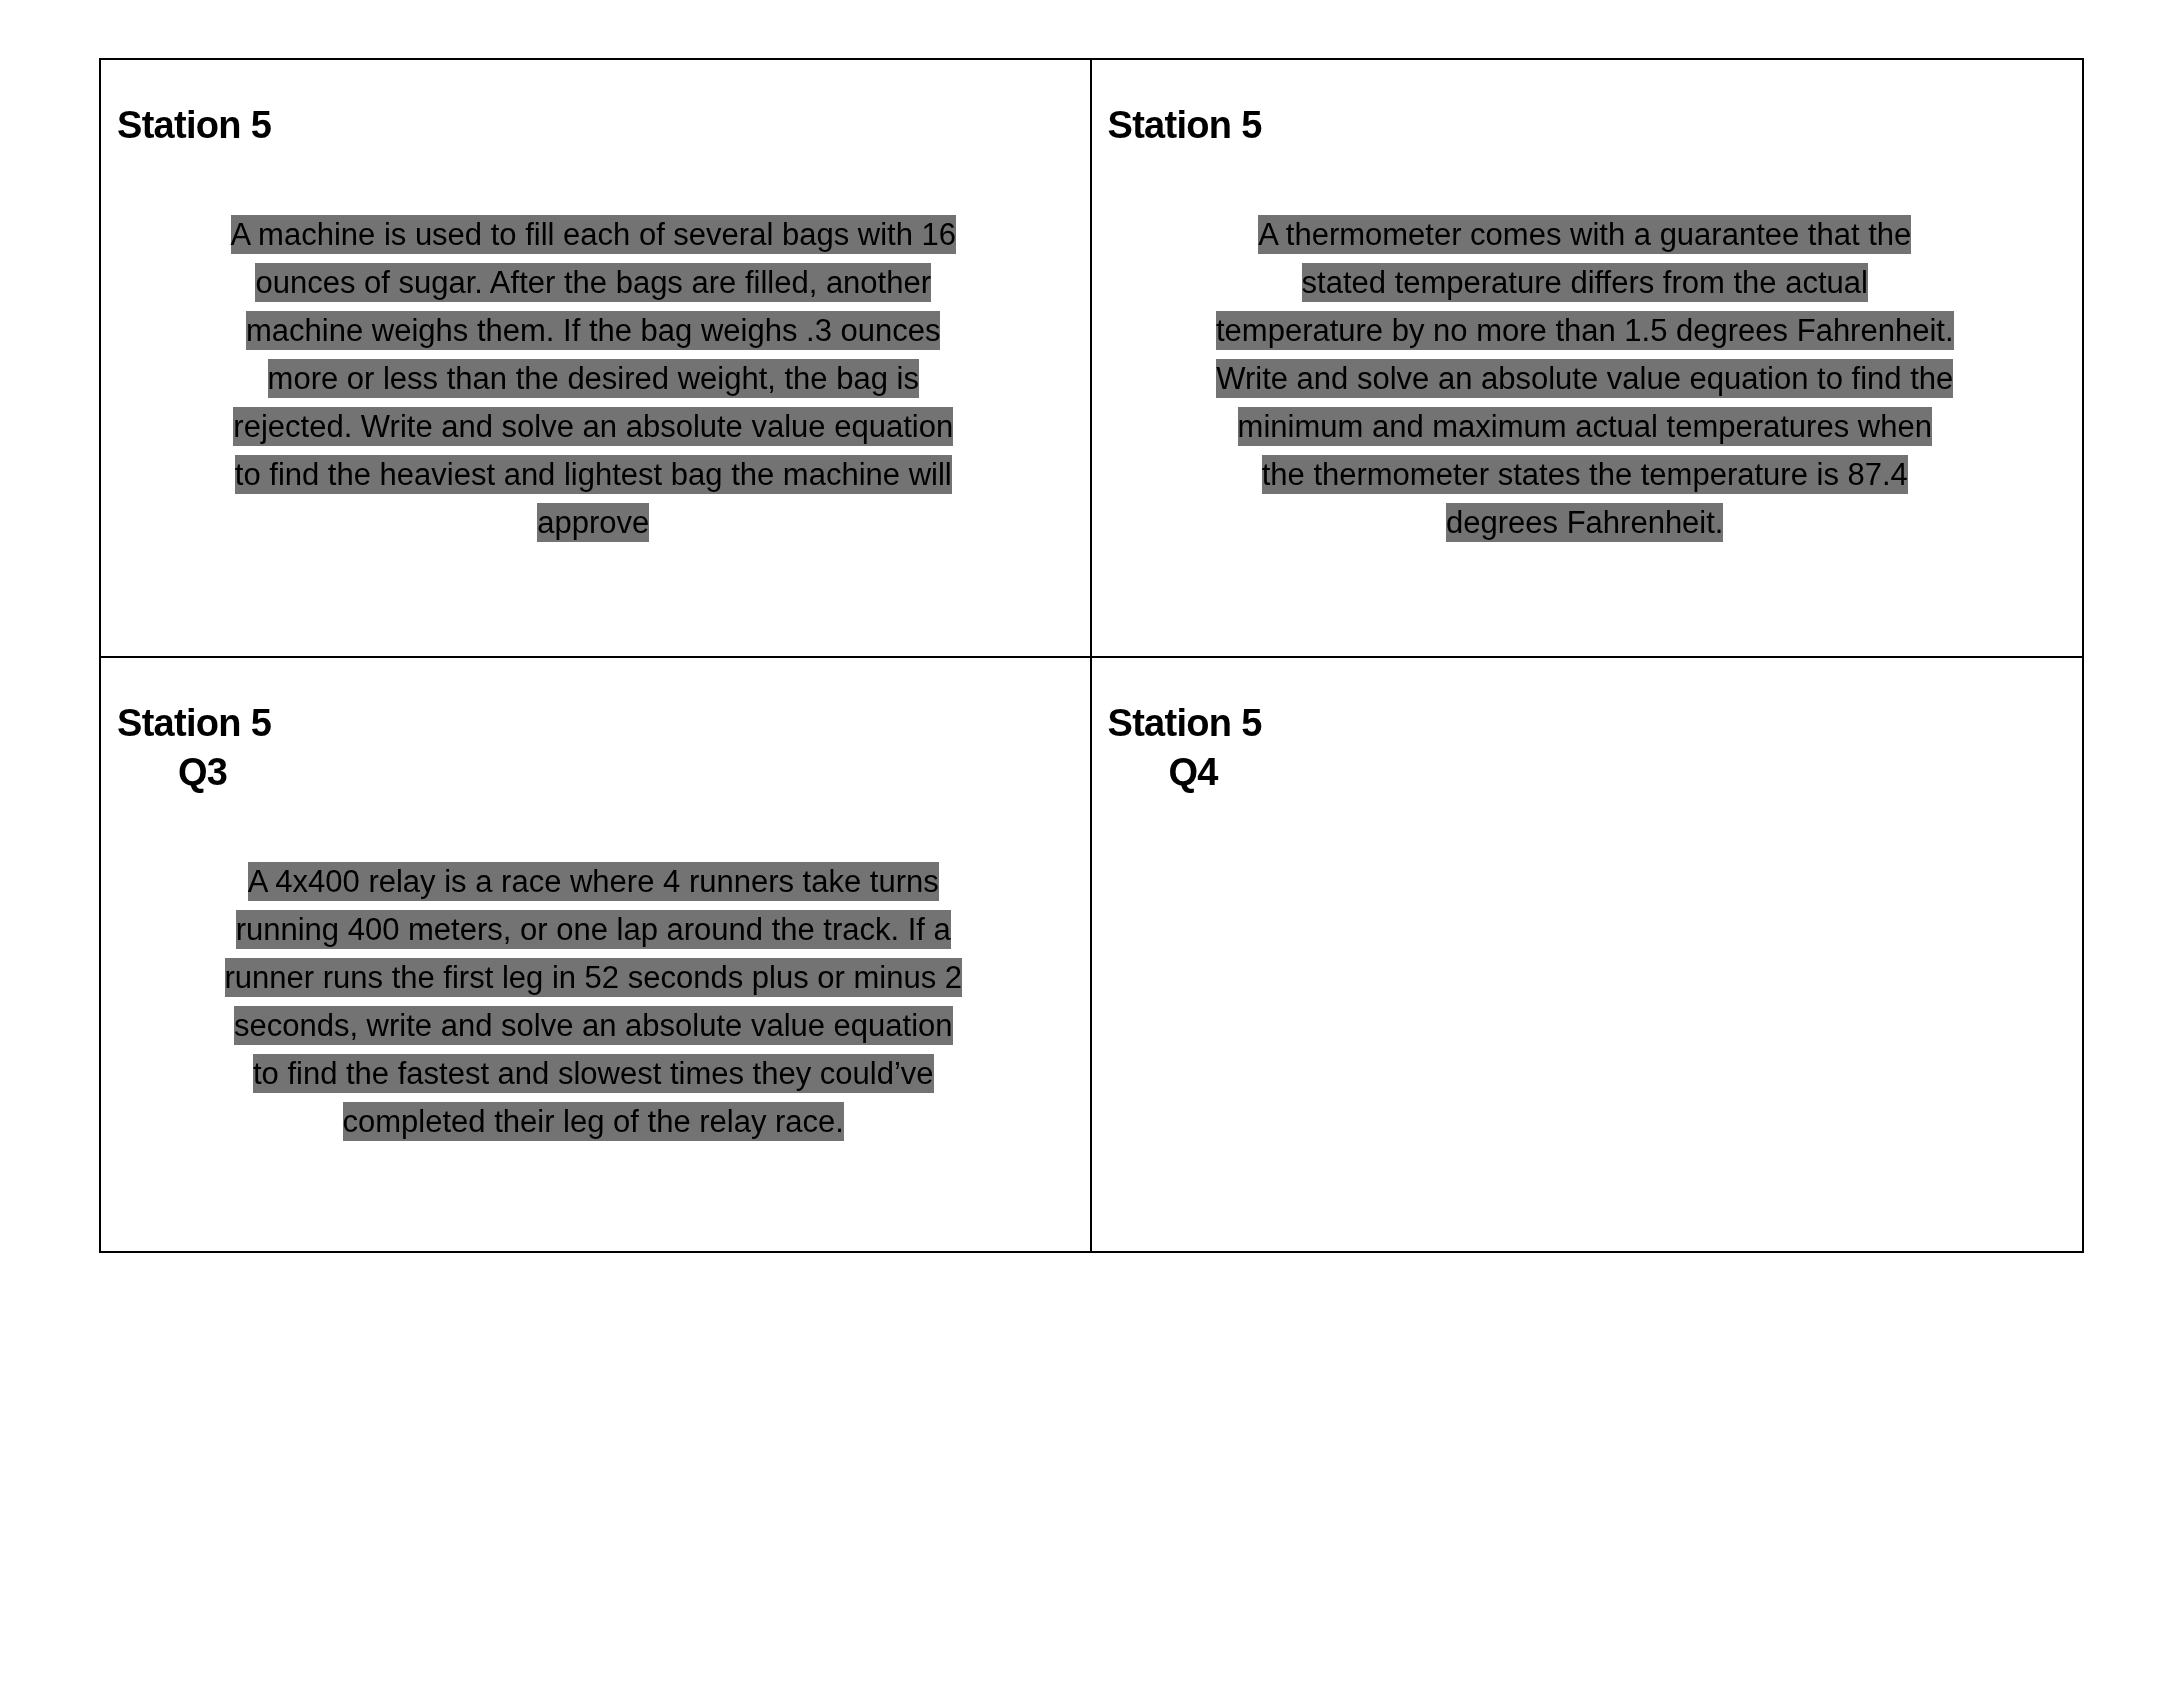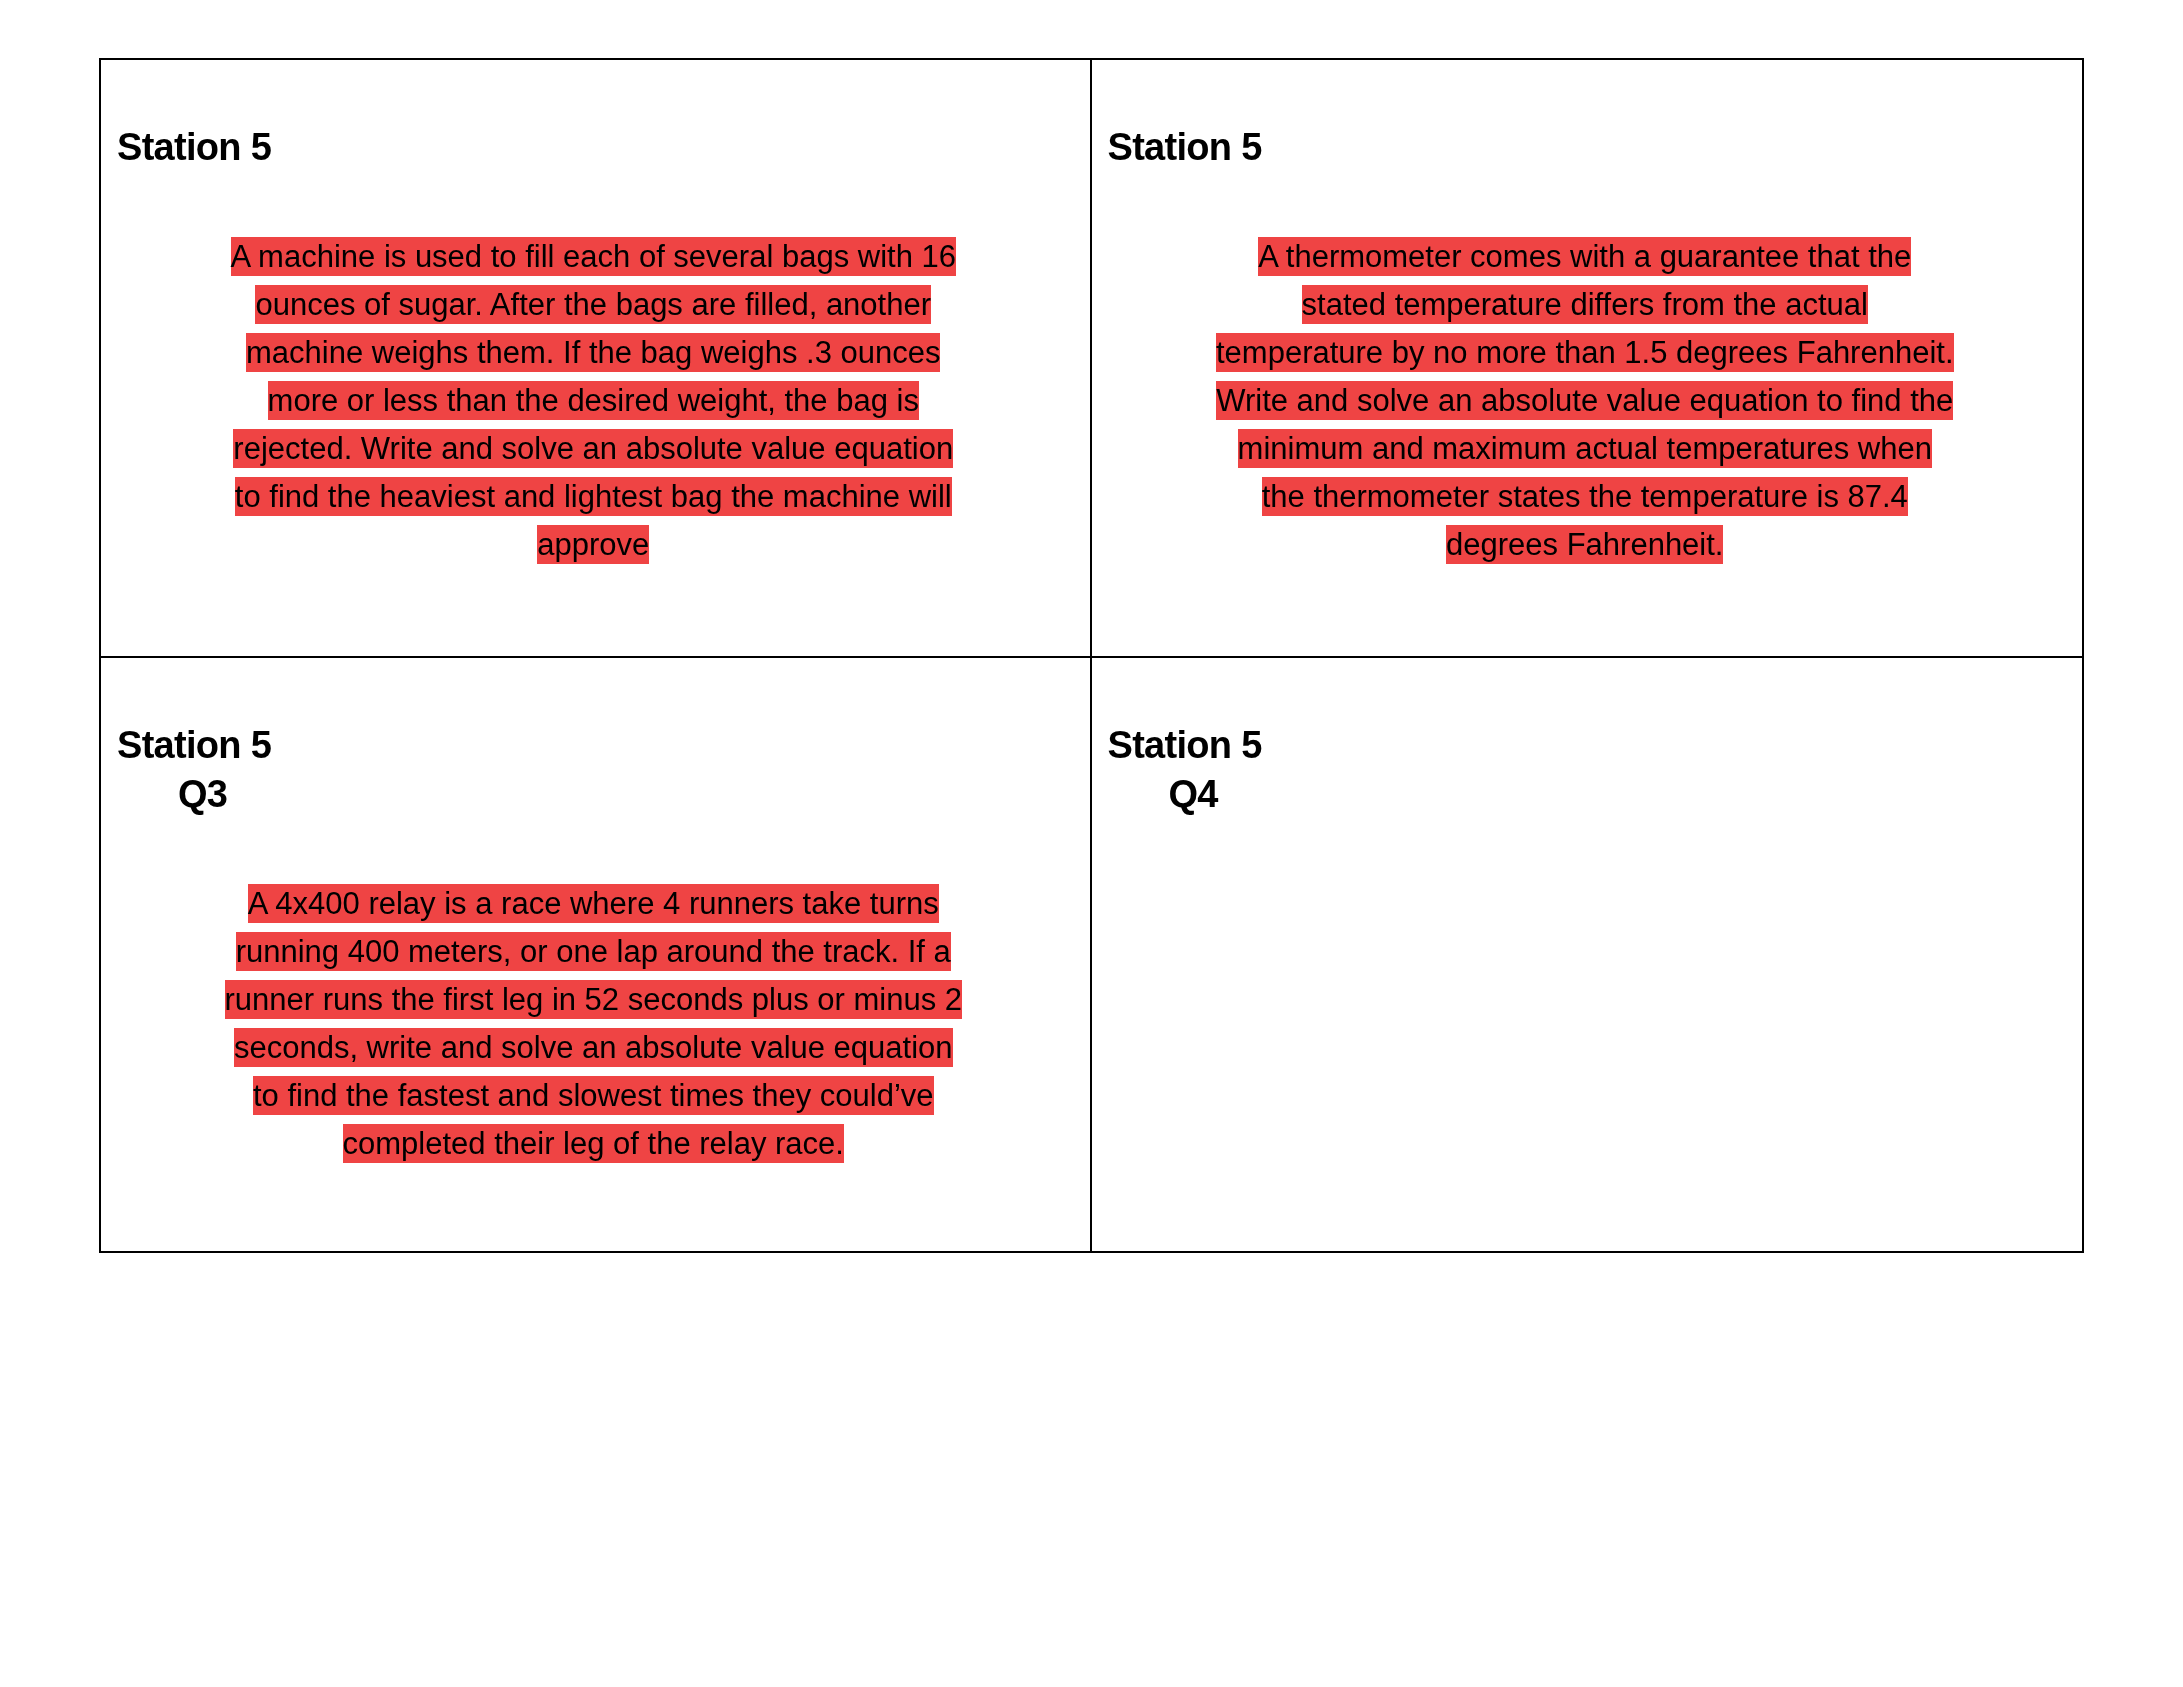--- a/index.html
+++ b/index.html
@@ -28,21 +28,21 @@
     width: 1985px;
     height: 1195px;
     box-sizing: border-box;
     border: 2.6px solid #000000;
     display: grid;
     grid-template-columns: 1fr 1fr;
     grid-template-rows: 598px 594px;
   }
   .cell {
     box-sizing: border-box;
-    padding: 63px 20px 0 16px;
+    padding: 41px 20px 0 16px;
     overflow: hidden;
   }
   .cell.col-left  { border-right: 2.6px solid #000000; }
   .cell.row-top   { border-bottom: 2.6px solid #000000; }
   .station {
     font-size: 38px;
     font-weight: bold;
     line-height: 49px;
     letter-spacing: -0.7px;
   }
@@ -55,21 +55,21 @@
   }
   .qtext {
     margin: 61px 16px 0 16px;
     text-align: center;
     font-size: 31px;
     line-height: 48px;
     white-space: pre-line;
     font-weight: 400;
   }
   .qtext .hl {
-    background: #ef4444;
+    background: #737373;
     padding: 2px 0;
   }
 </style>
 </head>
 <body>
 
 <div class="sheet">
   <div class="grid">
 
     <div class="cell col-left row-top">

